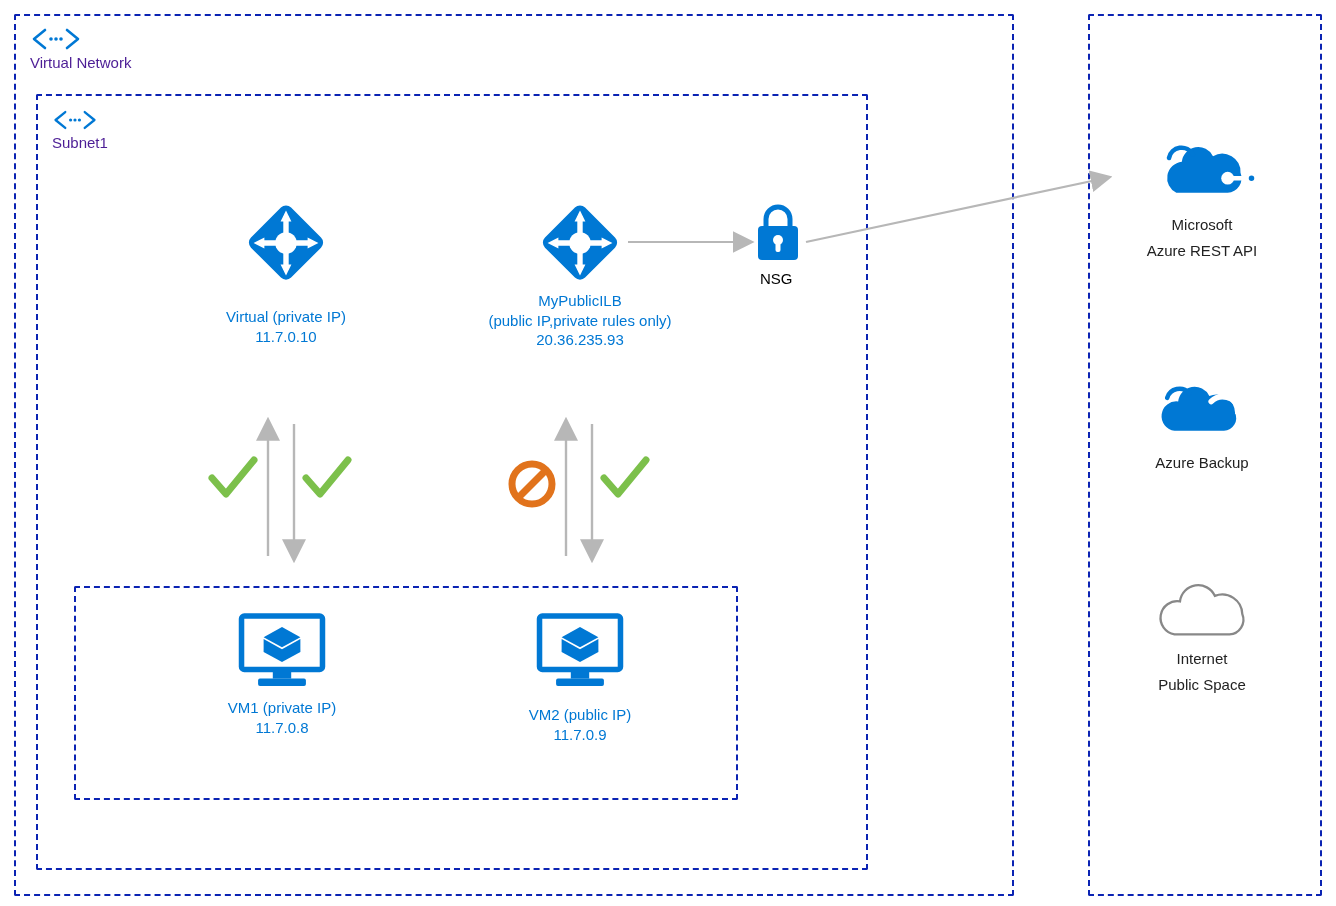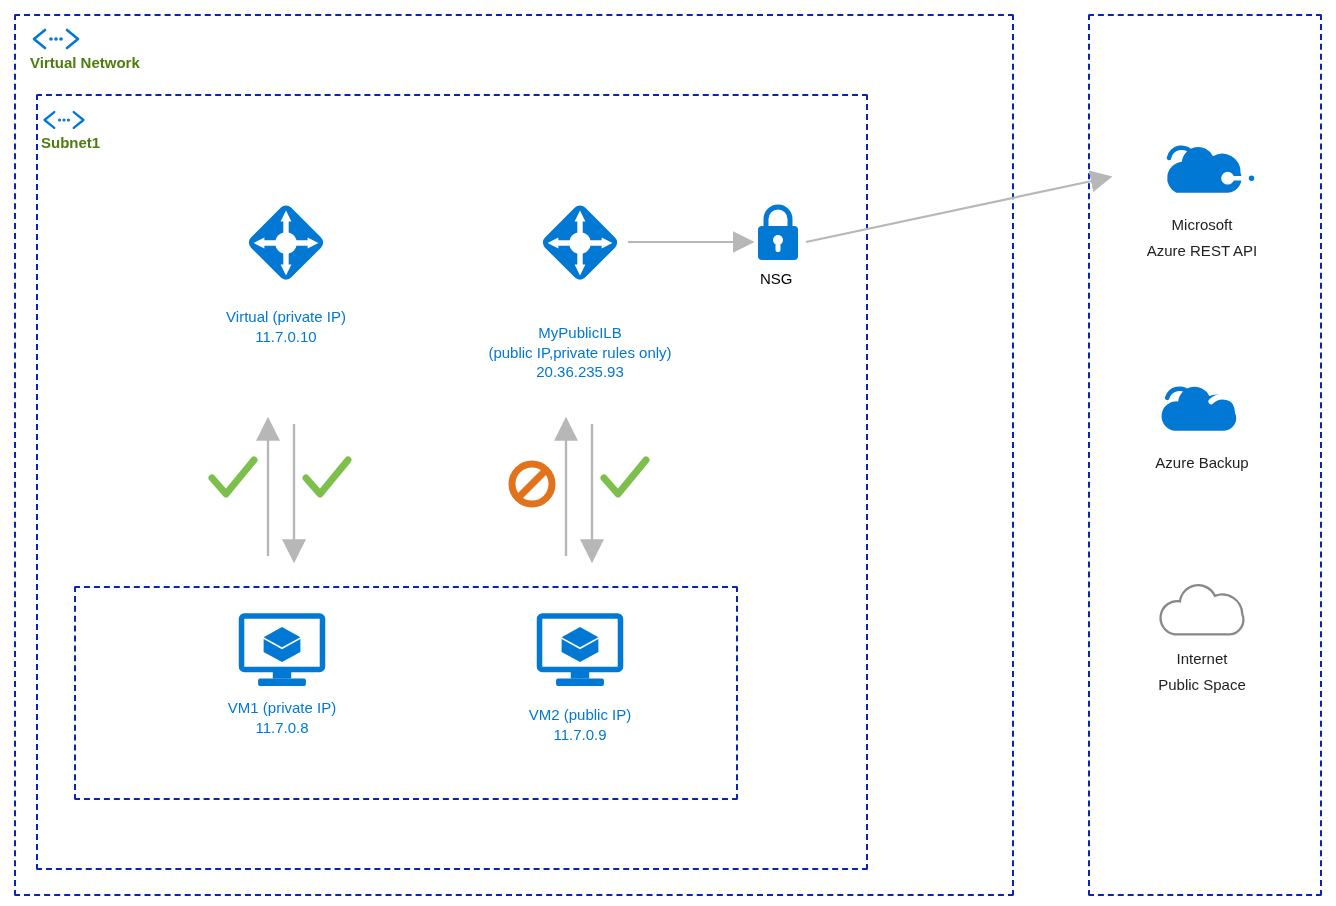--- a/index.html
+++ b/index.html
@@ -1,18 +1,18 @@
 <!DOCTYPE html>
 <html><head>
 <meta charset="utf-8">
 <style>
   html,body{margin:0;padding:0;font-family:"Segoe UI",Arial,sans-serif;font-size:15px;background:#fff;}
   .canvas{position:relative;width:1336px;height:906px;}
   .box{position:absolute;border:2px dashed #0b23b3;border-radius:2px;}
-  .icon-vnet{position:absolute;color:#4d7c0f;font-weight:700;}
+  .icon-vnet{position:absolute;color:#4c1d95;font-weight:400;}
   .icon-vnet svg{display:block;margin-bottom:2px;}
   .label-blue{color:#0078d4;text-align:center;line-height:1.3;}
   .label-black{color:#222;text-align:center;line-height:1.3;}
   .vm-group{position:absolute;text-align:center;}
   .lb-group{position:absolute;text-align:center;}
   .svc-group{position:absolute;text-align:center;width:180px;}
   .svc-group .label-black{margin-top:6px;}
   .nsg-label{position:absolute;color:#000000;}
   svg.overlay{position:absolute;left:0;top:0;pointer-events:none;}
 </style>
@@ -28,21 +28,21 @@
       <path d="M15 4 L4 13 L15 22" fill="none" stroke="#0078d4" stroke-width="2.6" stroke-linejoin="round" stroke-linecap="round"></path>
       <path d="M37 4 L48 13 L37 22" fill="none" stroke="#0078d4" stroke-width="2.6" stroke-linejoin="round" stroke-linecap="round"></path>
       <circle cx="21" cy="13" r="1.8" fill="#0078d4"></circle>
         <circle cx="26" cy="13" r="1.8" fill="#0078d4"></circle>
         <circle cx="31" cy="13" r="1.8" fill="#0078d4"></circle>
     </svg>
     <span>Virtual Network</span>
   </div>
 
   <div class="box" style="left:36px;top:94px;width:828px;height:772px;"></div>
-  <div class="icon-vnet" style="left:41px;top:108px;">
+  <div class="icon-vnet" style="left:52px;top:108px;">
     <svg width="46" height="24" viewBox="0 0 52 26">
       <path d="M15 4 L4 13 L15 22" fill="none" stroke="#0078d4" stroke-width="2.6" stroke-linejoin="round" stroke-linecap="round"></path>
       <path d="M37 4 L48 13 L37 22" fill="none" stroke="#0078d4" stroke-width="2.6" stroke-linejoin="round" stroke-linecap="round"></path>
       <circle cx="21" cy="13" r="1.8" fill="#0078d4"></circle>
         <circle cx="26" cy="13" r="1.8" fill="#0078d4"></circle>
         <circle cx="31" cy="13" r="1.8" fill="#0078d4"></circle>
     </svg>
     <span>Subnet1</span>
   </div>
 
@@ -79,21 +79,21 @@
         <line x1="38" y1="50" x2="22" y2="50"></line>
           <line x1="62" y1="50" x2="78" y2="50"></line>
       </g>
       <g fill="#fff">
         <polygon points="50,14 44,26 56,26"></polygon>
           <polygon points="50,86 44,74 56,74"></polygon>
         <polygon points="14,50 26,44 26,56"></polygon>
           <polygon points="86,50 74,44 74,56"></polygon>
       </g>
     </svg>
-    <div class="label-blue" style="margin-top:32px;">MyPublicILB</div>
+    <div class="label-blue" style="margin-top:0;">MyPublicILB</div>
     <div class="label-blue">(public IP,private rules only)</div>
     <div class="label-blue">20.36.235.93</div>
   </div>
 
   <div style="position:absolute;left:754px;top:204px;">
     <svg width="48" height="60" viewBox="0 0 48 60">
       <path d="M12 22 v-7 a12 12 0 0 1 24 0 v7" fill="none" stroke="#0078d4" stroke-width="5"></path>
       <rect x="4" y="22" width="40" height="34" rx="4" fill="#0078d4"></rect>
       <circle cx="24" cy="36" r="5" fill="#fff"></circle>
       <rect x="21.5" y="38" width="5" height="10" rx="2" fill="#fff"></rect>

